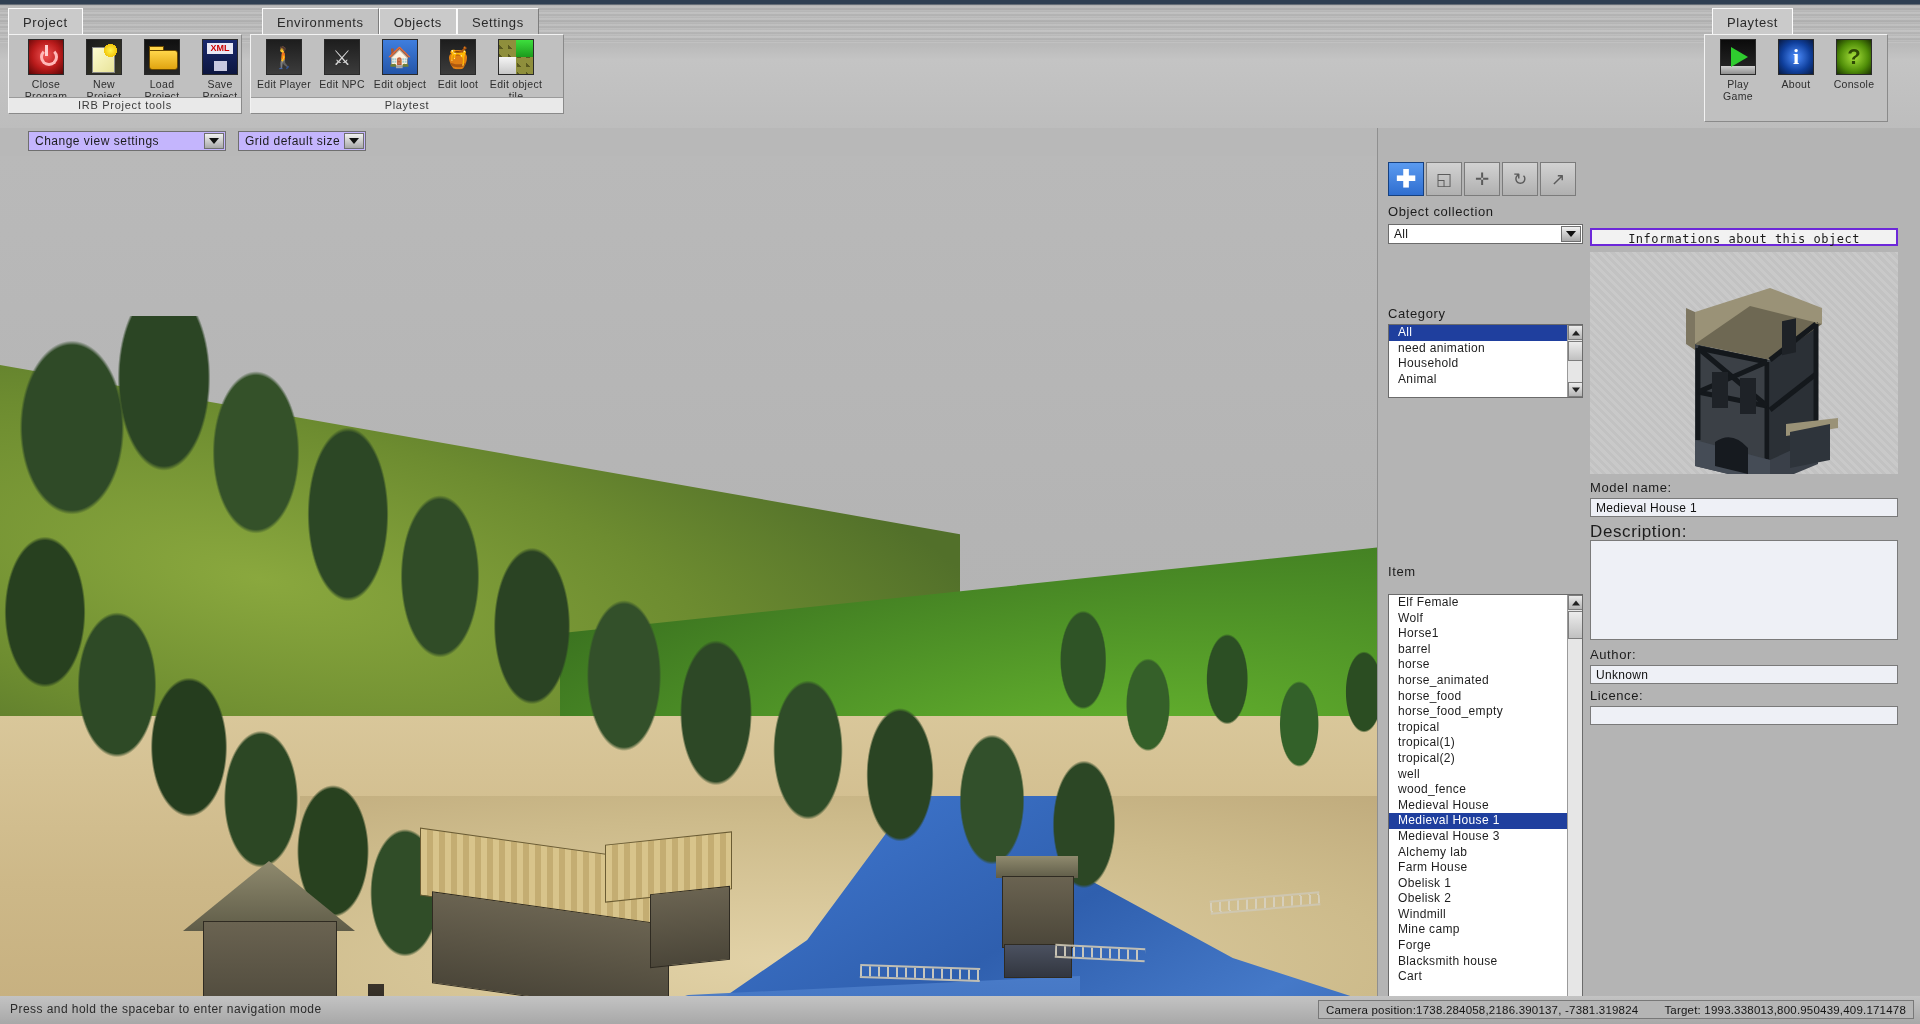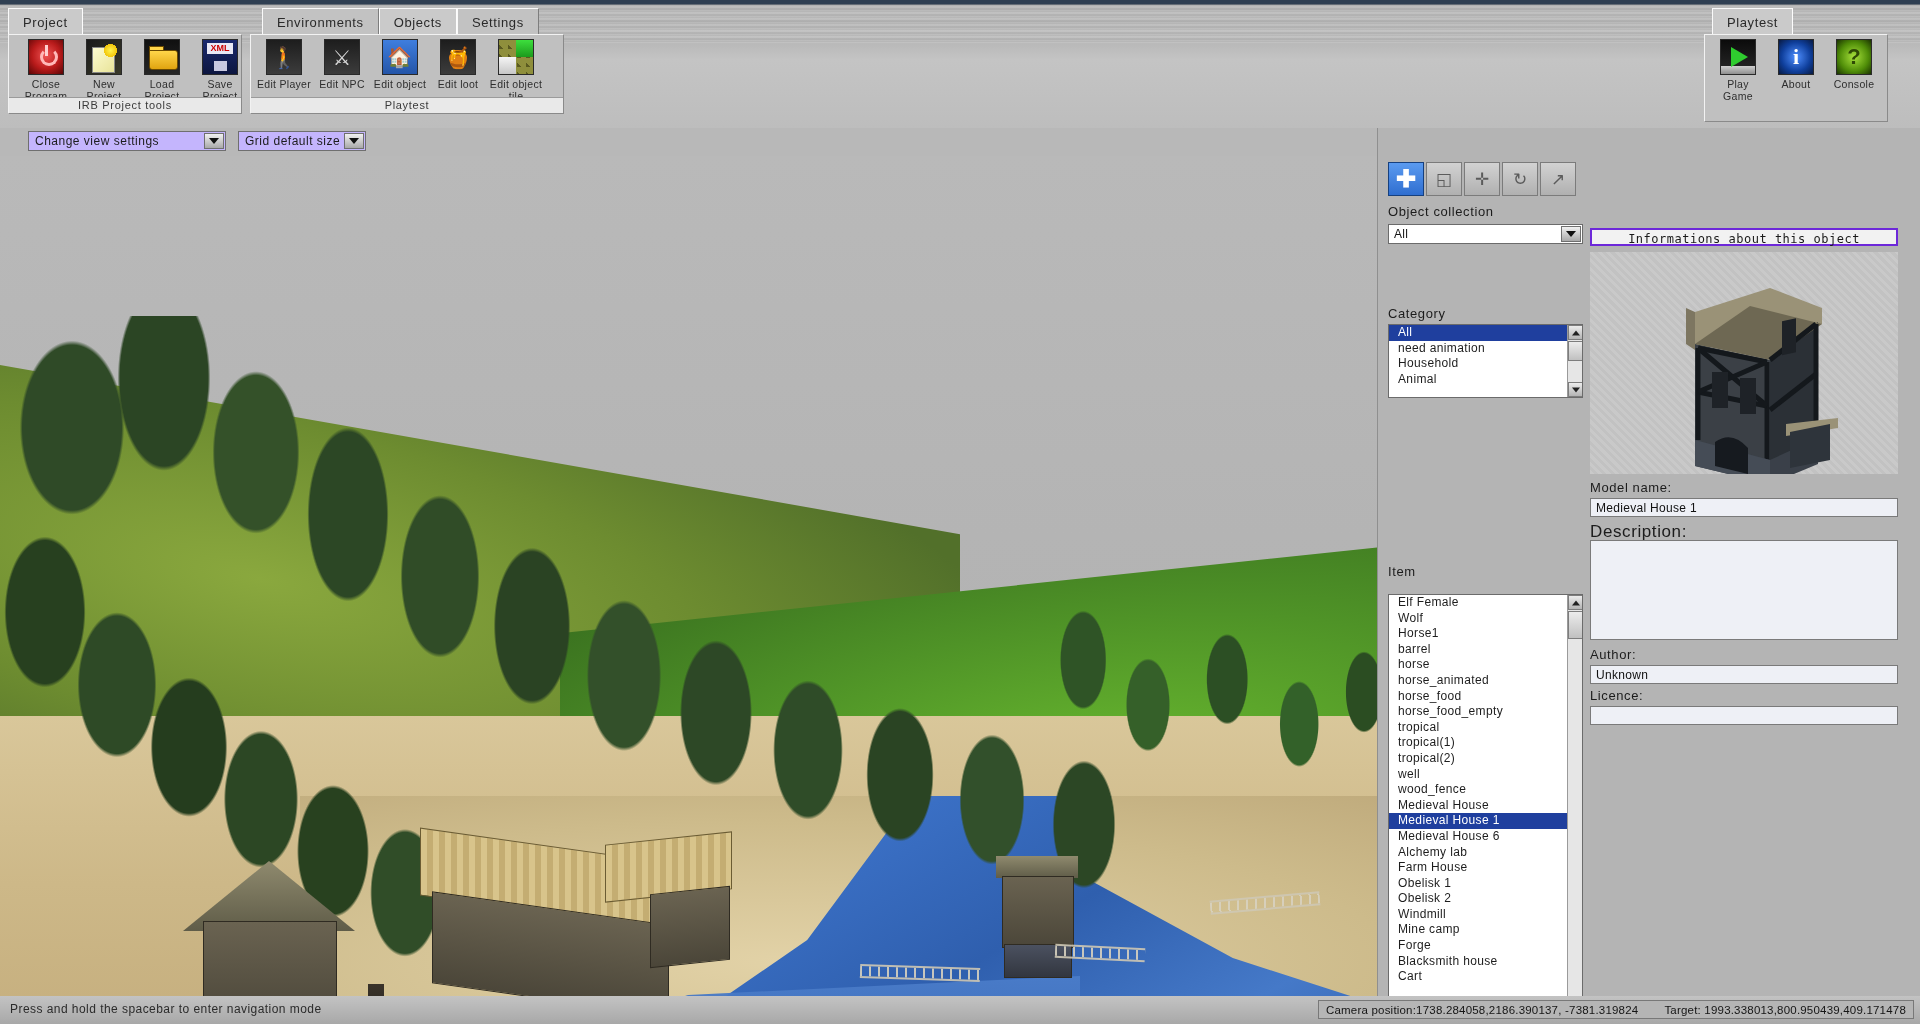--- a/index.html
+++ b/index.html
@@ -413,21 +413,21 @@
           <div class="lrow">horse_animated</div>
           <div class="lrow">horse_food</div>
           <div class="lrow">horse_food_empty</div>
           <div class="lrow">tropical</div>
           <div class="lrow">tropical(1)</div>
           <div class="lrow">tropical(2)</div>
           <div class="lrow">well</div>
           <div class="lrow">wood_fence</div>
           <div class="lrow">Medieval House</div>
           <div class="lrow sel">Medieval House 1</div>
-          <div class="lrow">Medieval House 6</div>
+          <div class="lrow">Medieval House 3</div>
           <div class="lrow">Alchemy lab</div>
           <div class="lrow">Farm House</div>
           <div class="lrow">Obelisk 1</div>
           <div class="lrow">Obelisk 2</div>
           <div class="lrow">Windmill</div>
           <div class="lrow">Mine camp</div>
           <div class="lrow">Forge</div>
           <div class="lrow">Blacksmith house</div>
           <div class="lrow">Cart</div>
         </div>

